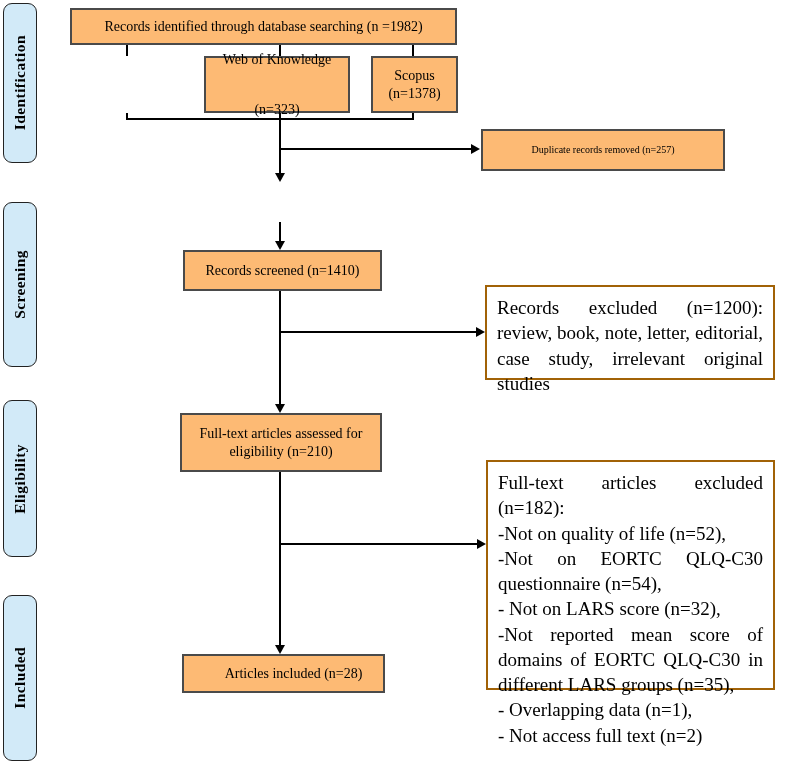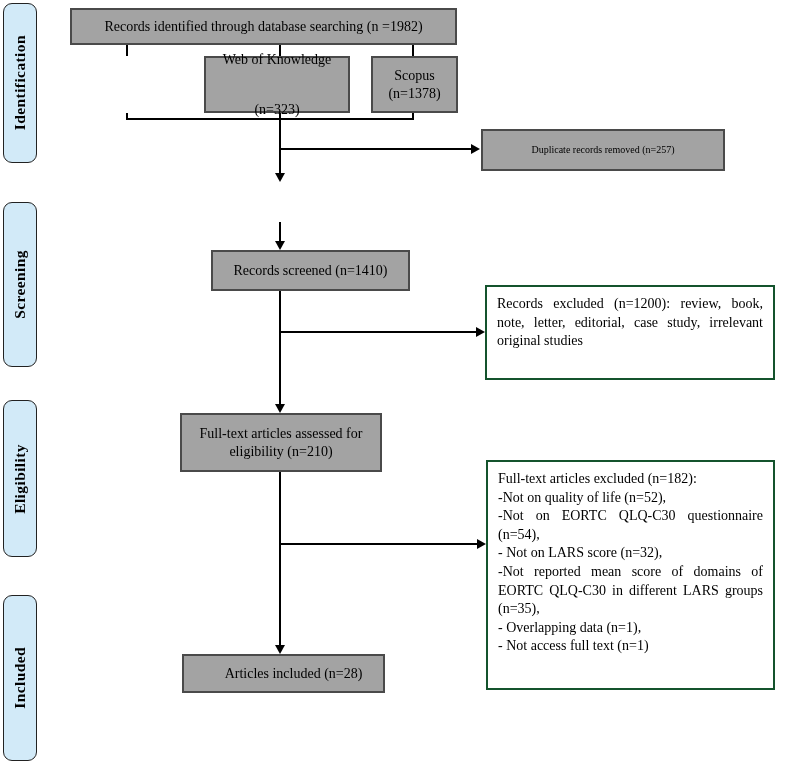--- a/index.html
+++ b/index.html
@@ -13,27 +13,27 @@
     position:absolute;left:3px;width:34px;
     background:#d2eaf8;border:1.6px solid #222222;border-radius:9px;
     display:flex;align-items:center;justify-content:center;box-sizing:border-box;
   }
   .band-label{
     writing-mode:vertical-rl;transform:rotate(180deg);
     font-weight:bold;font-size:15.5px;letter-spacing:.4px;white-space:nowrap;
   }
   
   .box{
-    position:absolute;background:#a3a3a3;border:2px solid #4a4a4a;box-sizing:border-box;
+    position:absolute;background:#fdba74;border:2px solid #4a4a4a;box-sizing:border-box;
     display:flex;flex-direction:column;align-items:center;justify-content:center;
     text-align:center;font-size:14px;line-height:1.25;padding:2px 4px;
   }
   .box-just{
-    position:absolute;background:#ffffff;border:2px solid #14532d;box-sizing:border-box;
-    text-align:justify;font-size:14px;line-height:1.33;padding:8px 10px;display:block;
+    position:absolute;background:#ffffff;border:2px solid #a16207;box-sizing:border-box;
+    text-align:justify;font-size:19px;line-height:1.33;padding:8px 10px;display:block;
   }
   .box-just div{text-align:justify;}
   
   .vline{position:absolute;width:2px;background:#000;}
   .hline{position:absolute;height:2px;background:#000;}
   
   .arr-d{position:absolute;width:0;height:0;
     border-left:5.5px solid transparent;border-right:5.5px solid transparent;
     border-top:9px solid #000;}
   .arr-r{position:absolute;width:0;height:0;
@@ -86,21 +86,21 @@
   <div class="arr-r" style="left:471px;top:143.5px;"></div>
 
   <div class="box" style="left:481px;top:129px;width:244px;height:42px;font-size:10px;">
     <div>Duplicate records removed (n=257)</div>
   </div>
 
 
   <div class="vline" style="left:279px;top:222px;height:20px;"></div>
   <div class="arr-d" style="left:274.5px;top:241px;"></div>
 
-  <div class="box" style="left:183px;top:250px;width:199px;height:41px;margin-left:28px;">
+  <div class="box" style="left:183px;top:250px;width:199px;height:41px;">
     <div>Records screened (n=1410)</div>
   </div>
 
   <div class="vline" style="left:279px;top:291px;height:114px;"></div>
   <div class="arr-d" style="left:274.5px;top:404px;"></div>
   <div class="hline" style="left:280px;top:331px;width:196px;"></div>
   <div class="arr-r" style="left:476px;top:326.5px;"></div>
 
   <div class="box-just" style="left:485px;top:285px;width:290px;height:95px;">
     <div>Records excluded (n=1200): review, book, note, letter, editorial, case study, irrelevant original studies</div>
@@ -116,20 +116,20 @@
   <div class="hline" style="left:280px;top:543px;width:197px;"></div>
   <div class="arr-r" style="left:477px;top:538.5px;"></div>
 
   <div class="box-just" style="left:486px;top:460px;width:289px;height:230px;">
     <div>Full-text articles excluded (n=182):</div>
     <div>-Not on quality of life (n=52),</div>
     <div>-Not on EORTC QLQ-C30 questionnaire (n=54),</div>
     <div>- Not on LARS score (n=32),</div>
     <div>-Not reported mean score of domains of EORTC QLQ-C30 in different LARS groups (n=35),</div>
     <div>- Overlapping data (n=1),</div>
-    <div>- Not access full text (n=1)</div>
+    <div>- Not access full text (n=2)</div>
   </div>
 
   <div class="box" style="left:182px;top:654px;width:203px;height:39px;padding-left:24px;">
     <div>Articles included (n=28)</div>
   </div>
 
 </div>
 
 </body></html>

